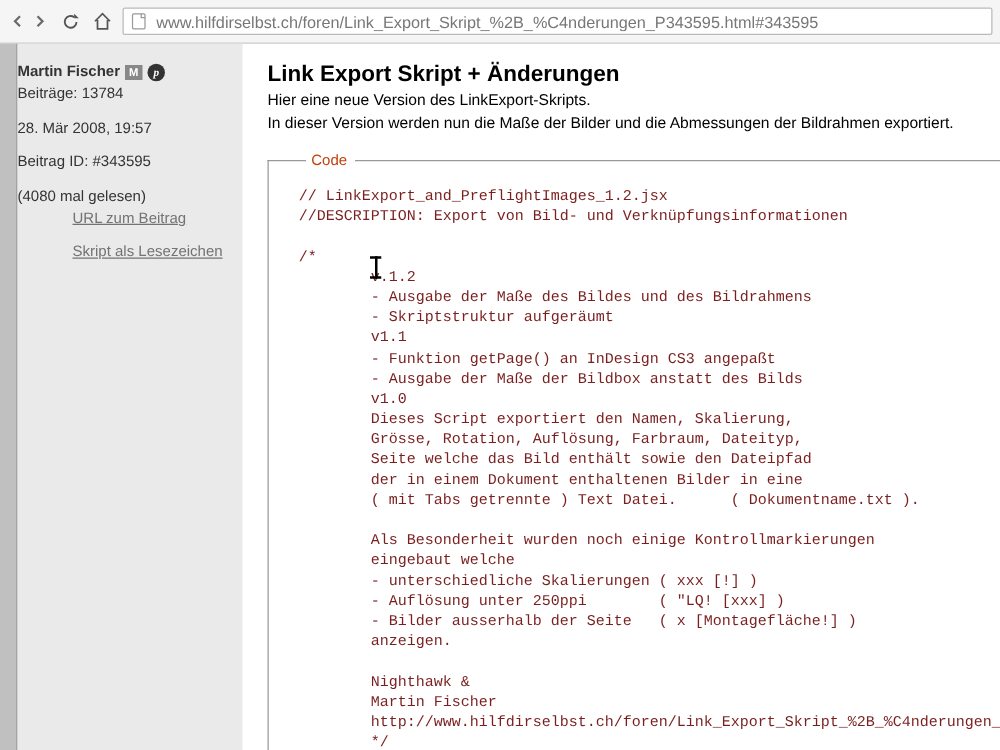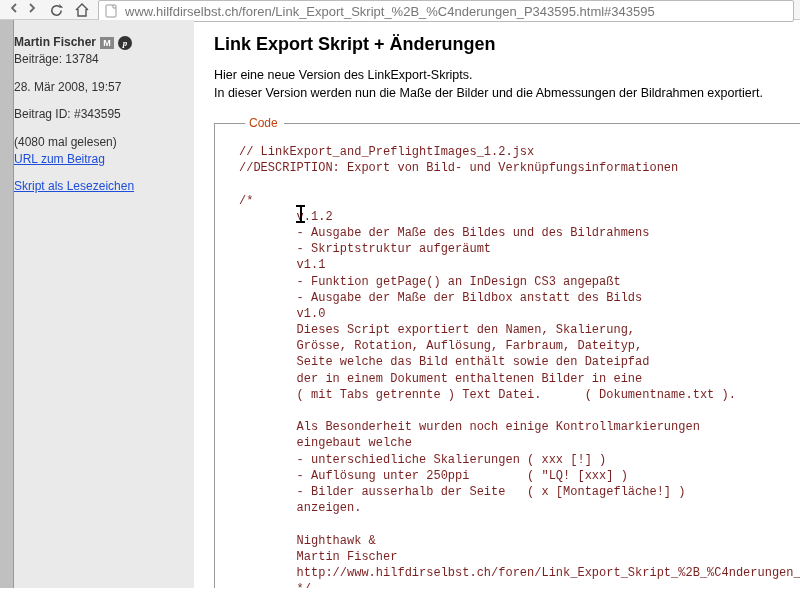--- a/index.html
+++ b/index.html
@@ -1,39 +1,39 @@
 <!DOCTYPE html>
 <html><head>
 <meta charset="utf-8">
 <style>
 * { margin: 0; padding: 0; box-sizing: border-box; }
 body { font-family: Arial, Helvetica, sans-serif; font-size: 12px; background: #fff; overflow: hidden; width: 800px; height: 600px; }
 
-.browser-toolbar { height: 20px; background: #f5f5f5; border-bottom: 1px solid #ccc; display: flex; padding: 0 6px; gap: 6px; }
+.browser-toolbar { height: 35px; background: #f5f5f5; border-bottom: 1px solid #ccc; display: flex; align-items: center; padding: 0 6px; gap: 6px; }
 .nav-arrows { display: flex; gap: 2px; }
 .nav-arrow { width: 16px; height: 16px; display: flex; align-items: center; justify-content: center; color: #6a6a6a; cursor: pointer; }
 .tb-btn { width: 20px; height: 20px; display: flex; align-items: center; justify-content: center; color: #555; cursor: pointer; }
 .url-bar { flex: 1; height: 22px; background: #fff; border: 1px solid #bbb; border-radius: 2px; display: flex; align-items: center; padding: 0 6px; gap: 6px; }
 .url-icon { width: 14px; height: 14px; color: #777; }
 .url-text { color: #777; font-size: 13px; white-space: nowrap; overflow: hidden; }
 
 .page-container { display: flex; height: calc(100% - 32px); }
 
 .left-rail { width: 14px; background: #c0c0c0; border-right: 1px solid #999; flex-shrink: 0; }
 
 .sidebar { width: 180px; background: #eaeaea; padding: 14px 8px 8px 0; flex-shrink: 0; font-size: 12px; color: #333; line-height: 1.45; }
 .sidebar .author-line { display: flex; align-items: center; gap: 4px; }
 .sidebar .author { font-weight: bold; }
 .sidebar .badge-m { display: inline-block; width: 14px; height: 12px; background: #888; color: #fff; font-size: 9px; font-weight: bold; text-align: center; line-height: 12px; }
 .sidebar .badge-p { display: inline-block; width: 14px; height: 14px; background: #333; color: #fff; border-radius: 50%; font-size: 9px; font-weight: bold; text-align: center; line-height: 14px; font-style: italic; font-family: Georgia, serif; }
 .sidebar .block { margin-bottom: 10px; }
-.sidebar a { color: #1d4ed8; text-decoration: underline; cursor: pointer; }
+.sidebar a { color: #737373; text-decoration: underline; cursor: pointer; padding-left: 44px; }
 
 .content { flex: 1; padding: 14px 0 0 20px; overflow: hidden; }
-h1.title { font-size: 18px; font-weight: bold; margin-bottom: 12px; color: #000; }
+h1.title { font-size: 18px; font-weight: bold; margin-bottom: 2px; color: #000; }
 .intro { font-size: 12.5px; color: #000; line-height: 1.4; margin-bottom: 14px; white-space: nowrap; }
 
 fieldset.code { border: 1px solid #999; border-right: none; border-bottom: none; padding: 14px 0 10px 24px; margin: 0; }
 fieldset.code legend { font-size: 12px; color: #c2410c; padding: 0 6px 0 4px; margin-left: 6px; }
 pre.code-body { font-family: "Courier New", monospace; font-size: 12px; color: #7a1f1f; line-height: 1.35; white-space: pre; }
 
 .cursor-ibeam { position: absolute; left: 296px; top: 205px; width: 9px; height: 18px; pointer-events: none; }
 .cursor-ibeam::before, .cursor-ibeam::after { content: ""; position: absolute; left: 0; width: 9px; height: 2px; background: #000; }
 .cursor-ibeam::before { top: 0; }
 .cursor-ibeam::after { bottom: 0; }

